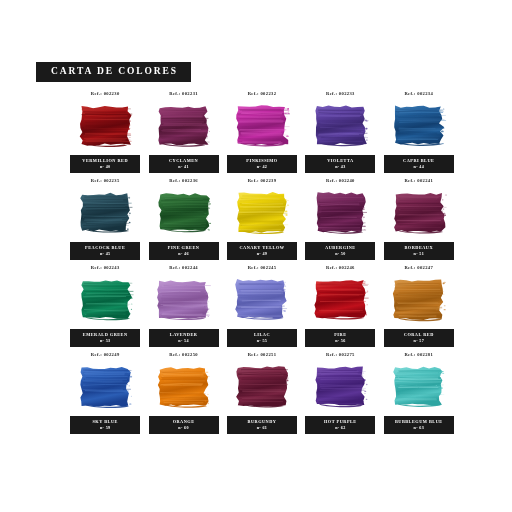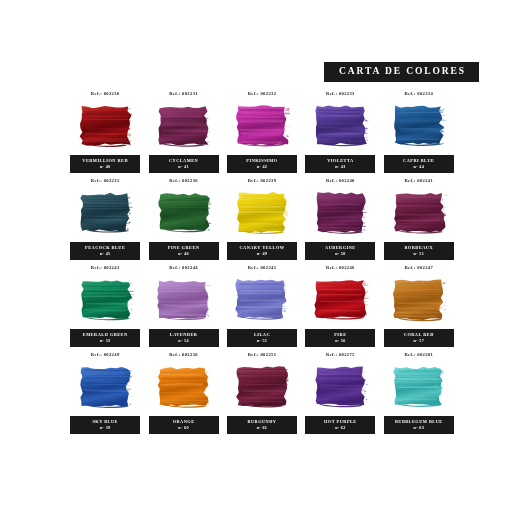--- a/index.html
+++ b/index.html
@@ -21,23 +21,24 @@
     height: 512px;
     background: #ffffff;
     box-sizing: border-box;
   }
 
   
   .title-wrap {
     position: absolute;
     top: 62px;
     left: 0;
-    width: 479px;
+    width: 424px;
     display: flex;
-    justify-content: flex-end;
+    justify-content: flex-start;
+    padding-left: 36px;
   }
   .title-banner {
     background: #1a1a1a;
     color: #ffffff;
     font-family: "Liberation Serif", serif;
     font-weight: bold;
     font-size: 9.5px;
     letter-spacing: 1.9px;
     padding: 5px 13px 5px 15px;
     line-height: 1;

